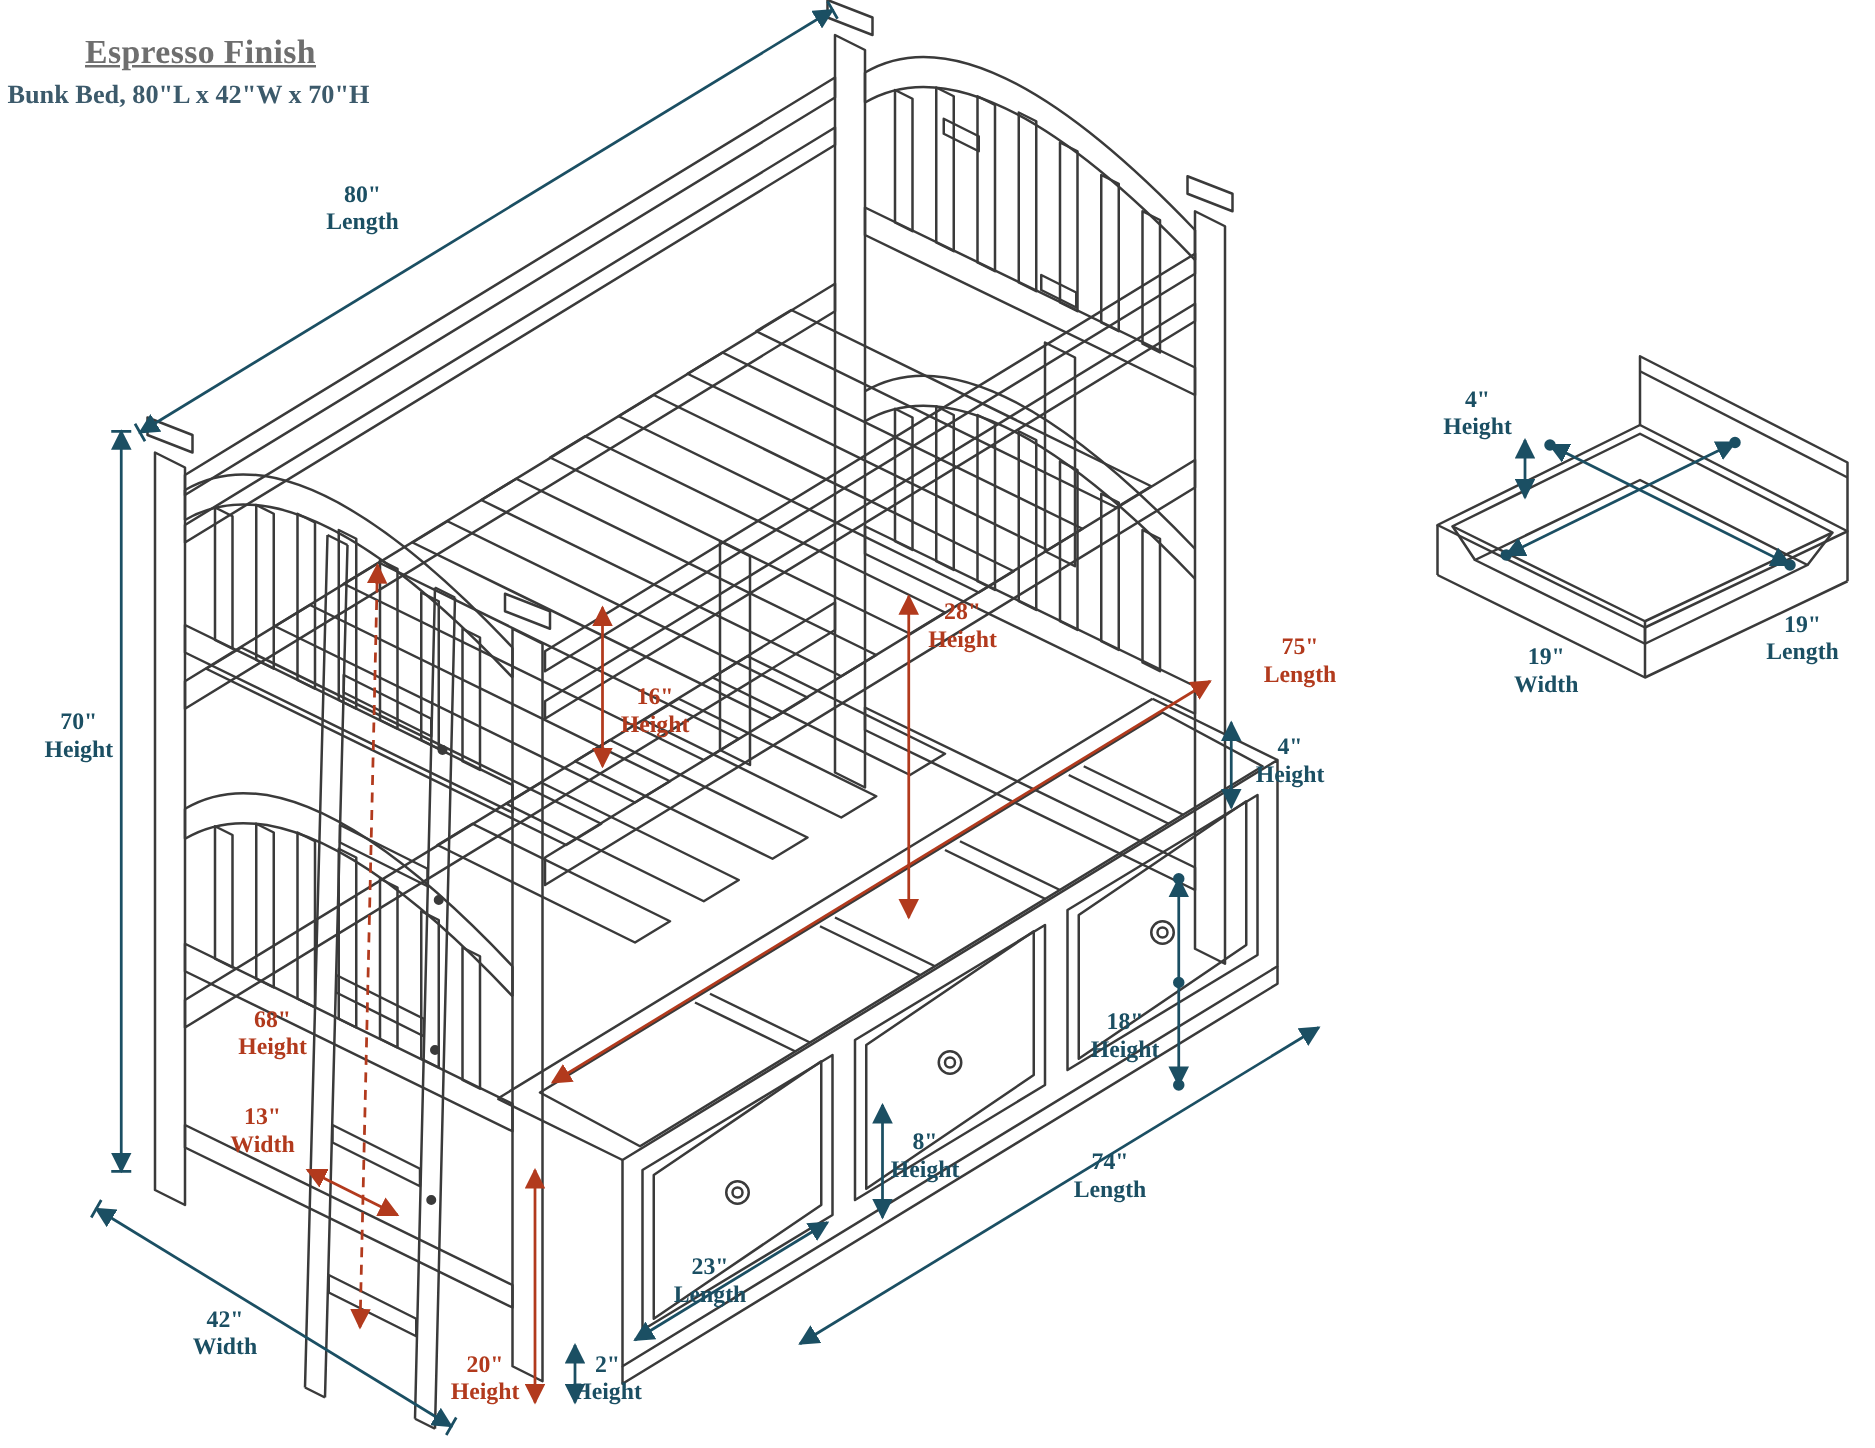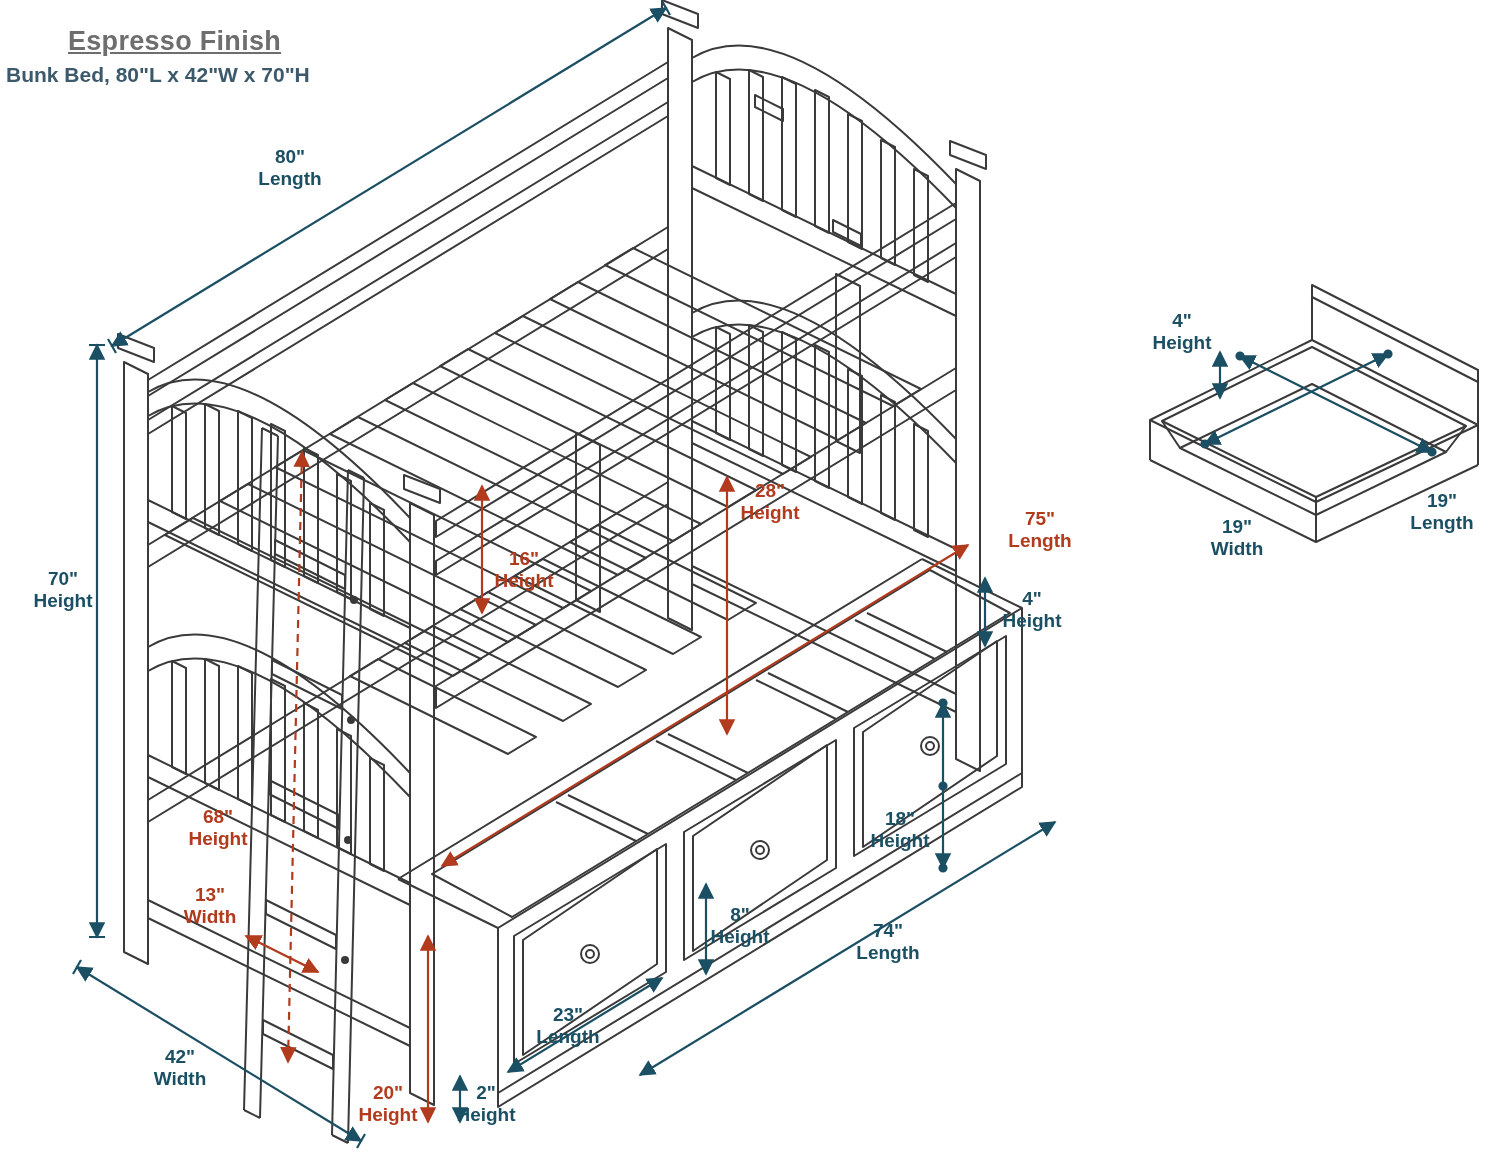--- a/index.html
+++ b/index.html
@@ -1,20 +1,20 @@
 <!DOCTYPE html>
 <html><head>
 <meta charset="utf-8">
 <style>
   html,body{margin:0;padding:0;}
   body{
     width:1500px;height:1158px;position:relative;background:#ffffff;overflow:hidden;
     font-family:"Liberation Sans", sans-serif;
   }
-  #stage{position:absolute;inset:0;width:1500px;height:826px;}
+  #stage{position:absolute;inset:0;width:1500px;height:826px;font-family:Liberation Serif, serif;}
   svg{position:absolute;left:0;top:0;}
   .hdr{position:absolute;left:6px;top:26px;z-index:5;}
   .hdr .title{
     display:block;margin-left:62px;font-size:27px;font-weight:bold;color:#6e6e6e;
     text-decoration:underline;letter-spacing:.3px;
   }
   .hdr .subtitle{display:block;margin-top:6px;font-size:21px;font-weight:bold;color:#3c5a6b;}
   .dim{
     position:absolute;transform:translate(-50%,-50%);text-align:center;
     font-weight:bold;font-size:19px;line-height:1.18;z-index:4;white-space:nowrap;

